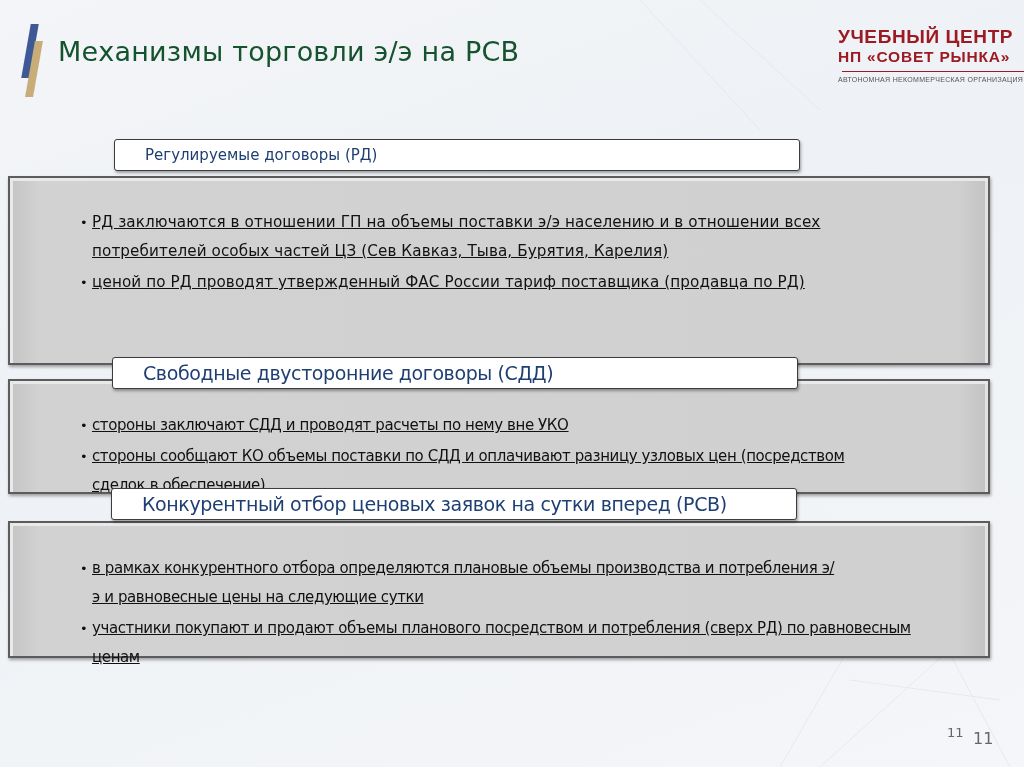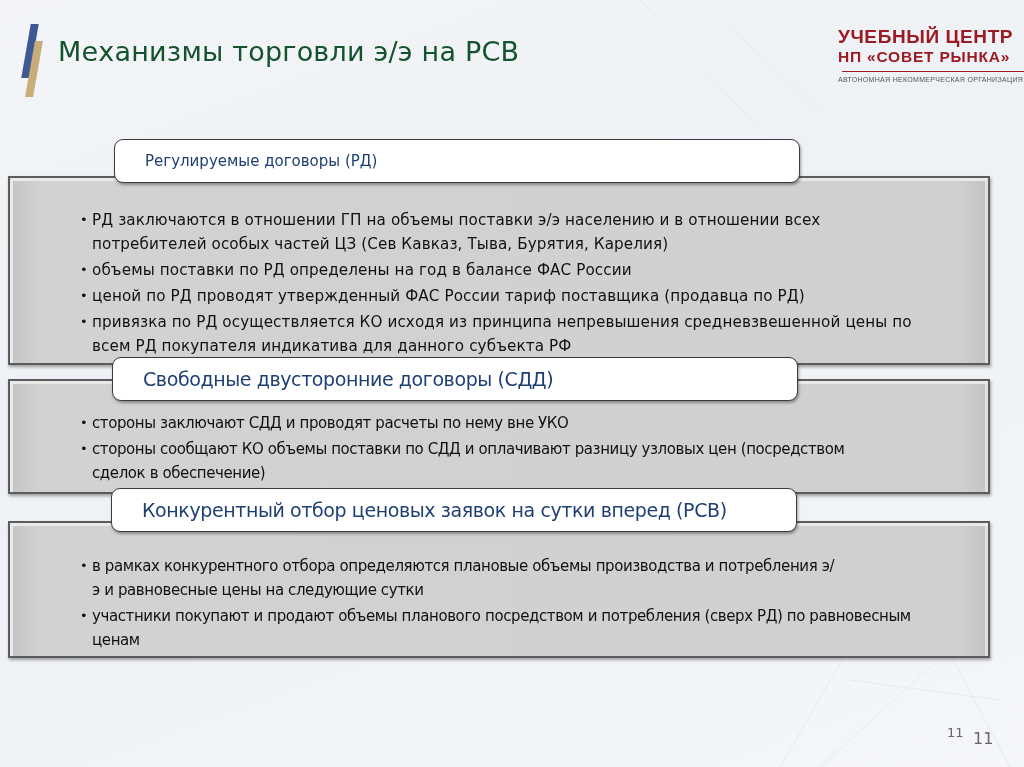--- a/index.html
+++ b/index.html
@@ -30,31 +30,31 @@
   .logo-rule { height: 1px; background: #9c1b22; margin: 4px 0 4px 4px; }
   .logo-line3 { font-family: "Liberation Sans", sans-serif; font-size: 7px; color: #555; letter-spacing: 0.3px; }
 
   .panel {
     position: absolute; left: 8px; width: 982px;
     background: linear-gradient(90deg, #c4c4c4 0%, #d2d2d2 3%, #d0d0d0 97%, #c2c2c2 100%);
     border: 2px solid #5c5c5c;
     box-shadow: inset 3px 3px 0 #e9e9e9, inset -3px 0 0 #e2e2e2, 1px 2px 3px rgba(0,0,0,0.35);
   }
   .header {
-    position: absolute; height: 44px; background: #fff;
-    border: 1.5px solid #3c3c3c; border-radius: 9px;
+    position: absolute; height: 32px; background: #fff;
+    border: 1.5px solid #3c3c3c; border-radius: 3px;
     box-shadow: 1px 2px 3px rgba(0,0,0,0.35);
     padding-left: 30px; display: flex; align-items: center;
     font-size: 15px; color: #1f3f73;
   }
   .header.cond { font-family: "DejaVu Sans", sans-serif; font-size: 19px; letter-spacing: -0.4px; }
   .bullets { position: absolute; left: 78px; list-style: none; }
   .bullets li {
-    position: relative; padding-left: 12px; font-size: 15.2px; line-height: 24px; color: #111;
-    margin-bottom: 2px; letter-spacing: 0.1px;
+    position: relative; padding-left: 12px; font-size: 15.2px; line-height: 29px; color: #111;
+    margin-bottom: 2px; letter-spacing: 0.1px; text-decoration: underline;
   }
   .bullets li::before { content: "•"; position: absolute; left: 0; top: 0; font-size: 13px; }
   .bullets.cond li { font-size: 15px; letter-spacing: -0.4px; }
   .pagenum-small { position: absolute; left: 947px; top: 725px; font-size: 13px; color: #666; }
   .pagenum { position: absolute; left: 973px; top: 729px; font-size: 16px; color: #666; }
 </style>
 </head>
 <body>
 
 <svg class="bg-lines" width="1024" height="767">
@@ -75,23 +75,21 @@
 <div class="logo">
   <div class="logo-line1">УЧЕБНЫЙ ЦЕНТР</div>
   <div class="logo-line2">НП «СОВЕТ РЫНКА»</div>
   <div class="logo-rule"></div>
   <div class="logo-line3">АВТОНОМНАЯ НЕКОММЕРЧЕСКАЯ ОРГАНИЗАЦИЯ</div>
 </div>
 
 <div class="panel" style="top:176px;height:189px;">
   <ul class="bullets" style="left:70px;top:30px;">
     <li style="width:820px;">РД заключаются в отношении ГП на объемы поставки э/э населению и в отношении всех потребителей особых частей ЦЗ (Сев Кавказ, Тыва, Бурятия, Карелия)</li>
-    <li>объемы поставки по РД определены на год в балансе ФАС России</li>
     <li>ценой по РД проводят утвержденный ФАС России тариф поставщика (продавца по РД)</li>
-    <li style="width:840px;">привязка по РД осуществляется КО исходя из принципа непревышения средневзвешенной цены по всем РД покупателя индикатива для данного субъекта РФ</li>
   </ul>
 </div>
 <div class="header" style="left:114px;top:139px;width:686px;">Регулируемые договоры (РД)</div>
 
 <div class="panel" style="top:379px;height:115px;">
   <ul class="bullets cond" style="left:70px;top:30px;">
     <li>стороны заключают СДД и проводят расчеты по нему вне УКО</li>
     <li style="width:790px;"> стороны сообщают КО объемы поставки по СДД и оплачивают разницу узловых цен (посредством сделок в обеспечение)</li>
   </ul>
 </div>

